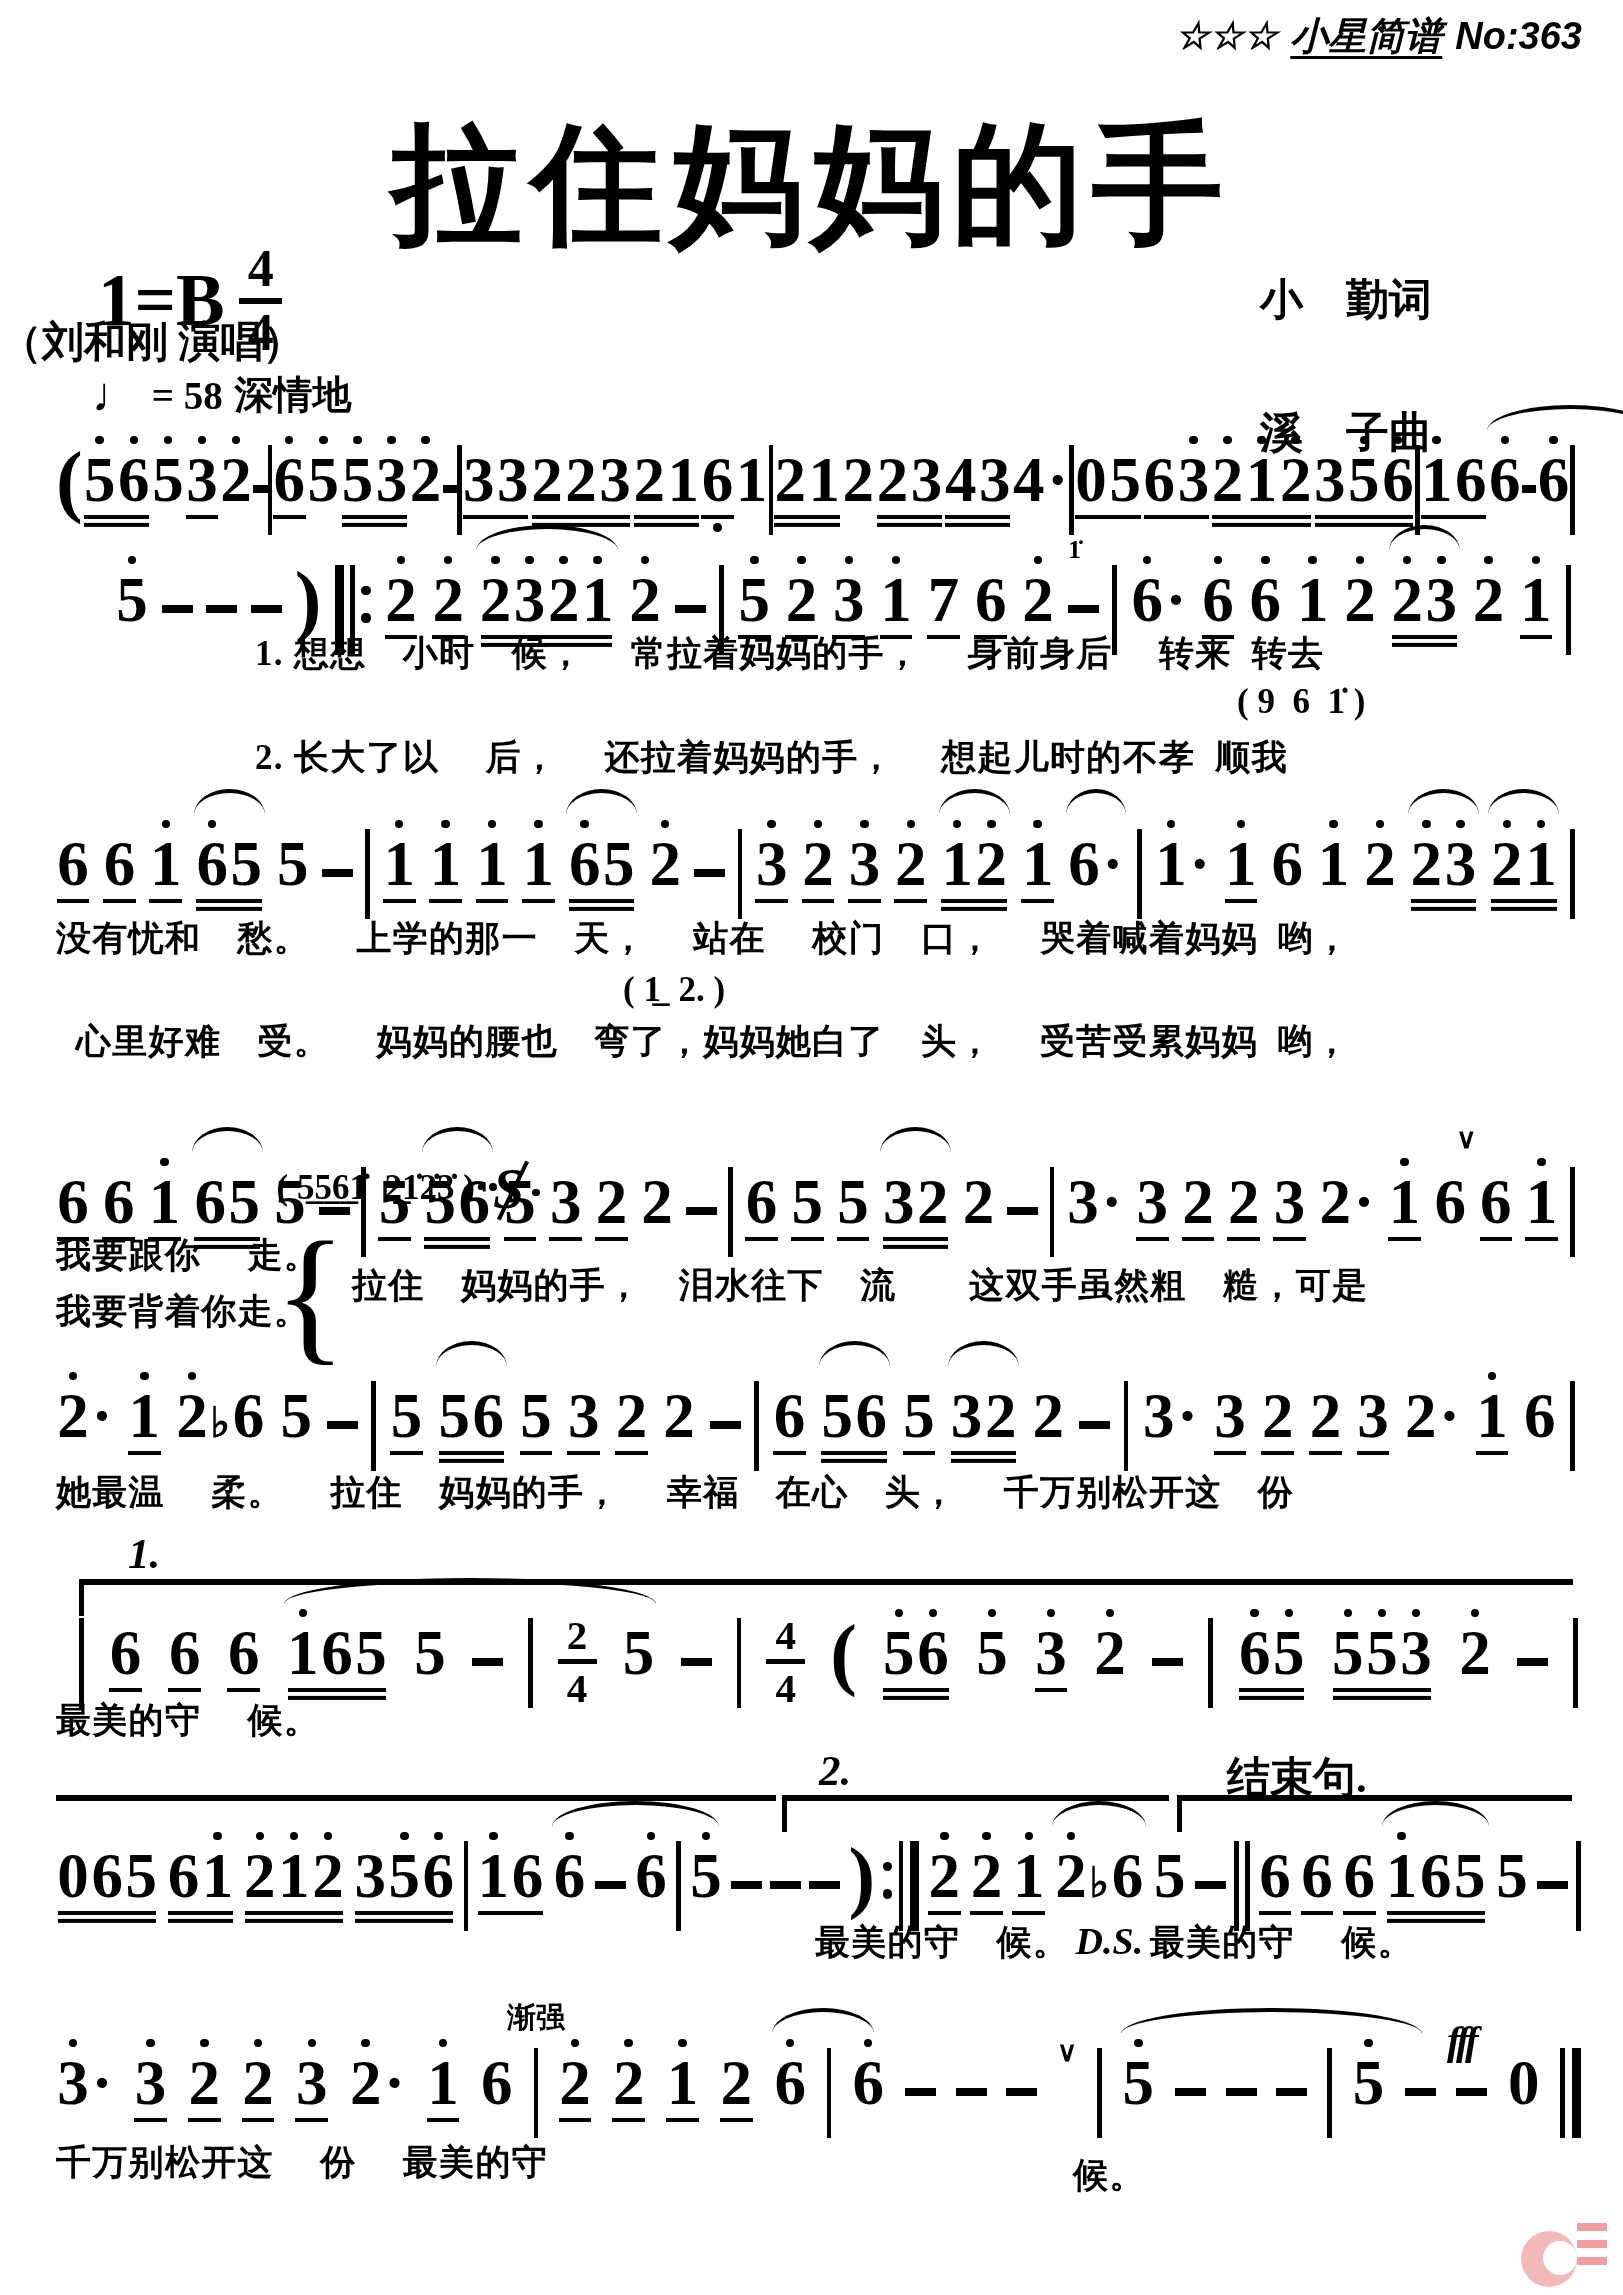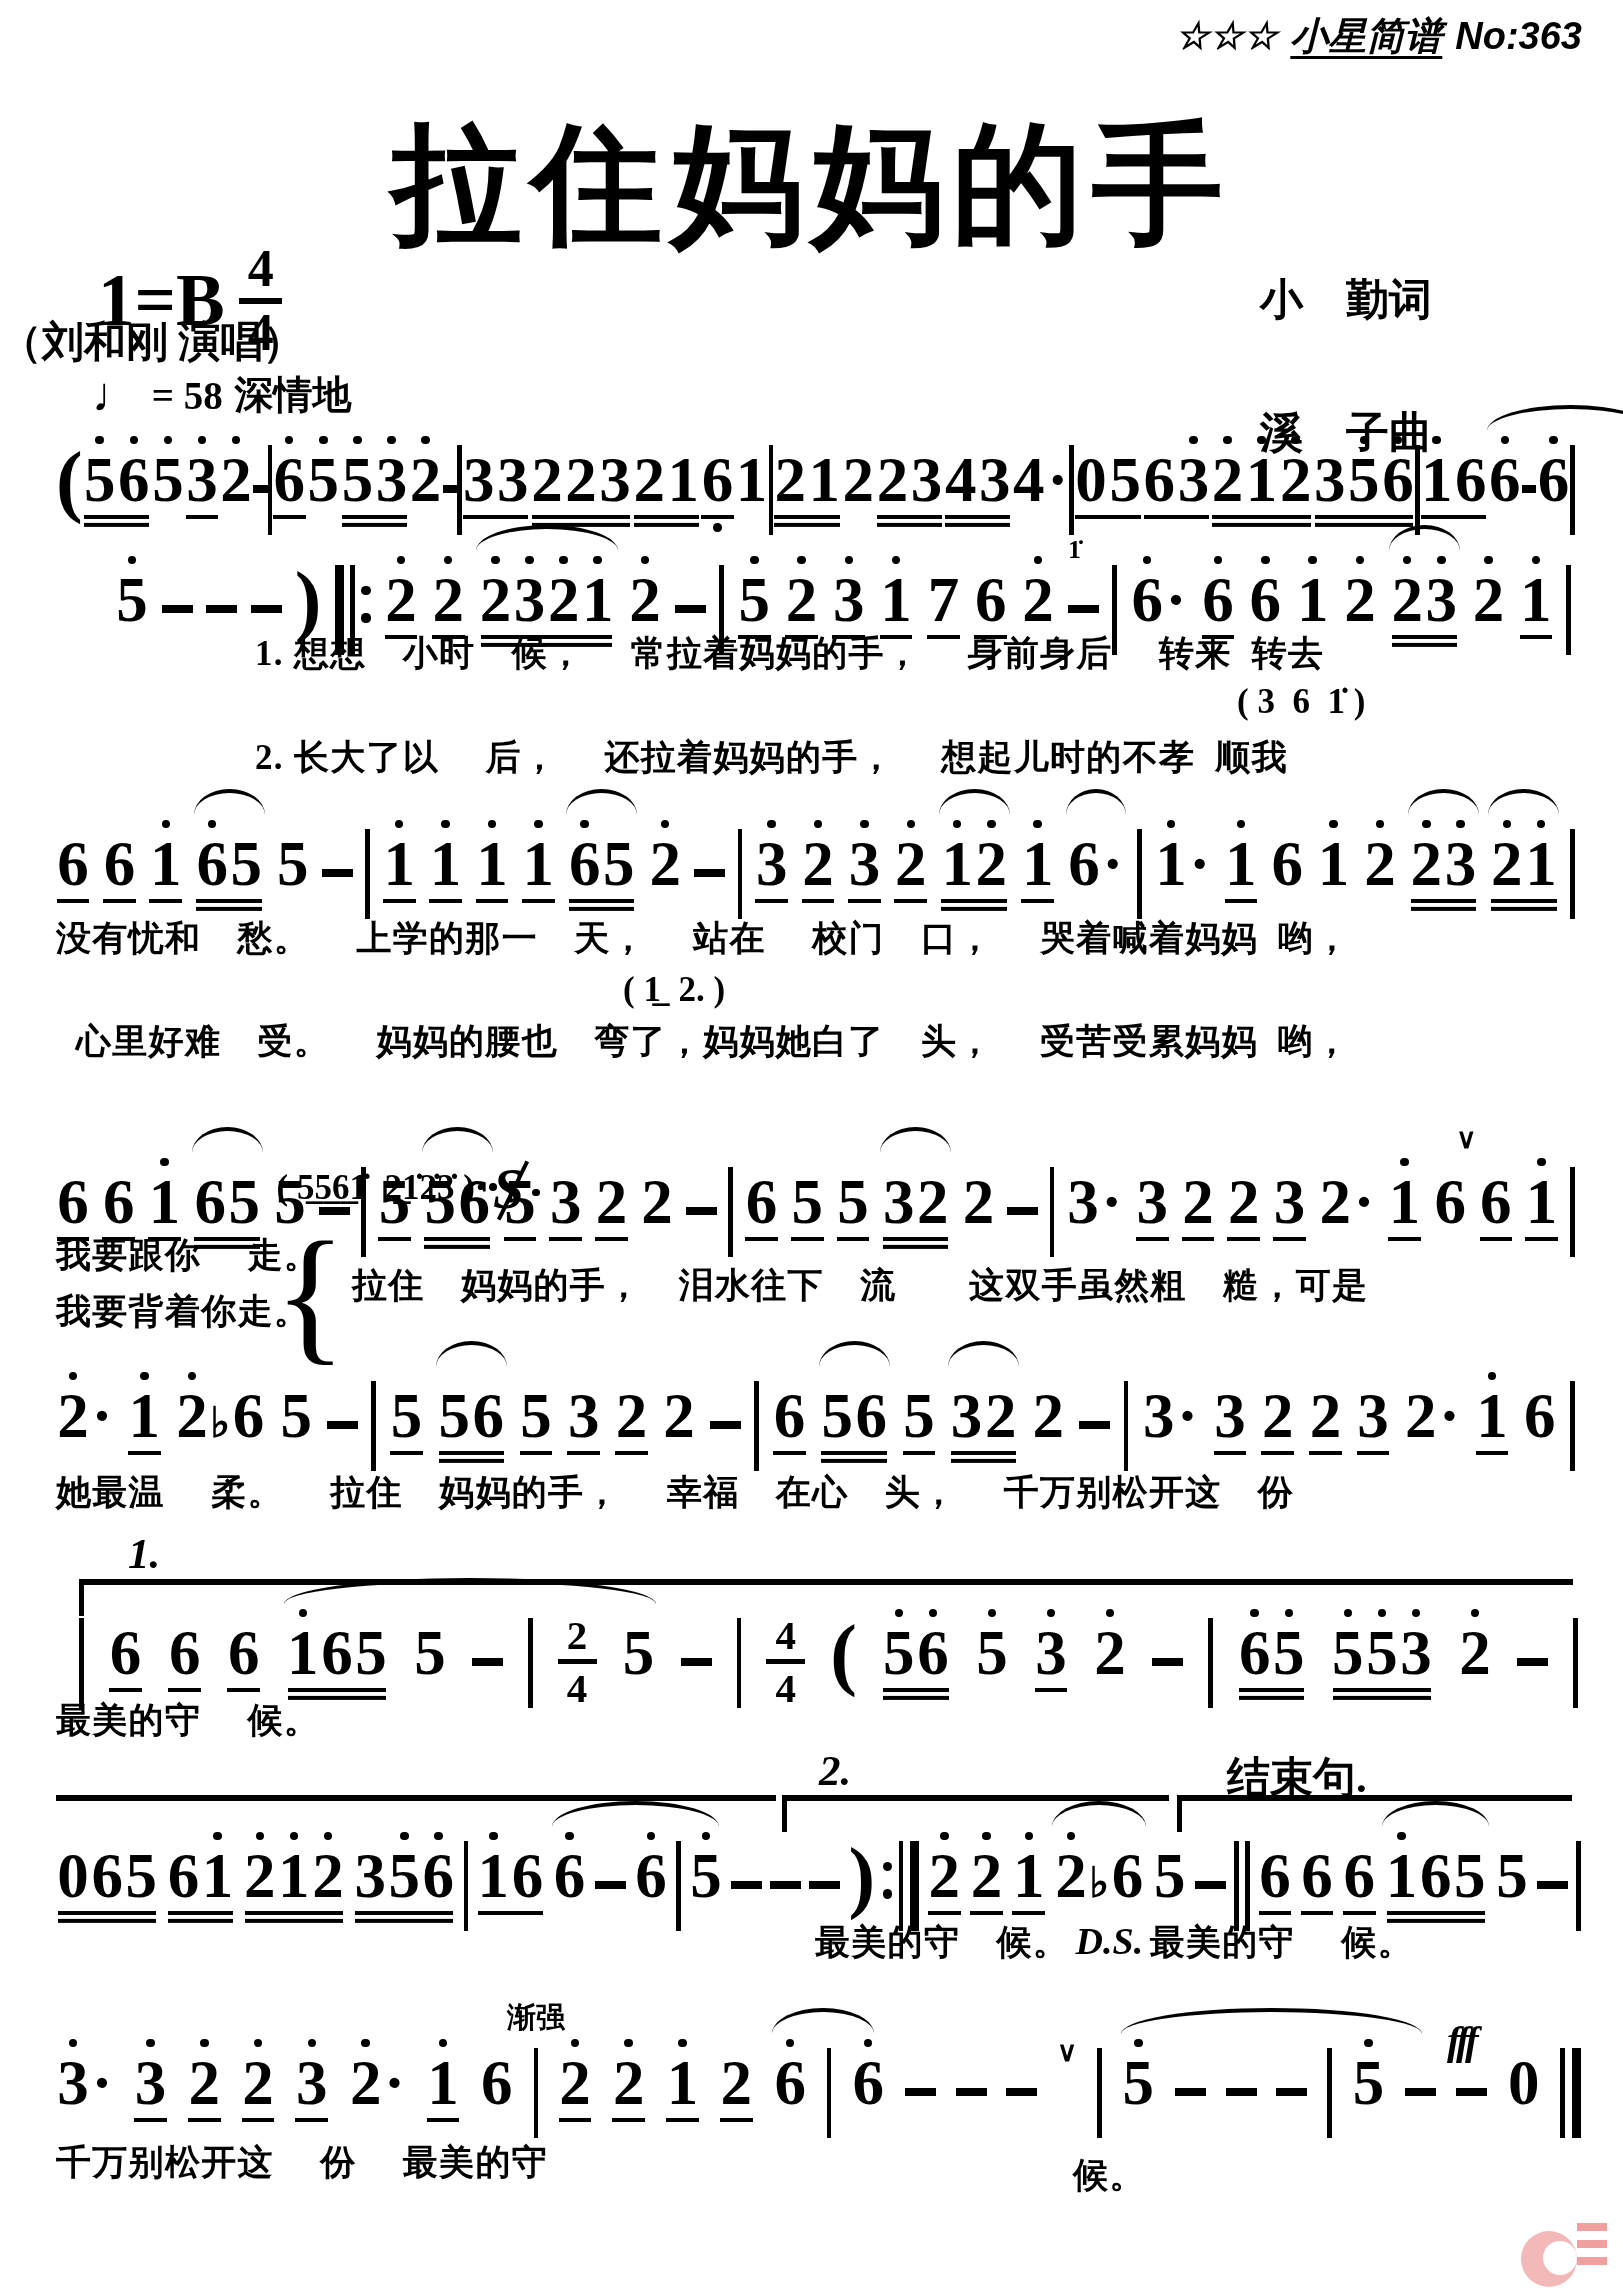--- a/index.html
+++ b/index.html
@@ -719,21 +719,21 @@
         </span>
       </span>
       <span class="ul"></span>
     </span>
     <span class="bargrp">
       <span class="bar"></span>
     </span>
   </div>
 
 <div class="abs lyric" style="left:255px;top:630px;">1. 想想　小时　候，　 常拉着妈妈的手，　 身前身后　 转来  转去</div>
-<div class="abs ann" style="left:1237px;top:682px;">( 3  6  1̇ )</div>
+<div class="abs ann" style="left:1237px;top:682px;">( 9  6  1̇ )</div>
 <div class="abs lyric" style="left:255px;top:734px;">2. 长大了以　 后，　 还拉着妈妈的手，　 想起儿时的不孝  顺我</div>
 
 <div class="abs system" style="left:56px;top:813px;width:1519px;">
     <span class="note">
       <span class="cells">
         <span class="ch">
           <span class="ad"></span>
           <span class="dg">6</span>
         </span>
       </span>

